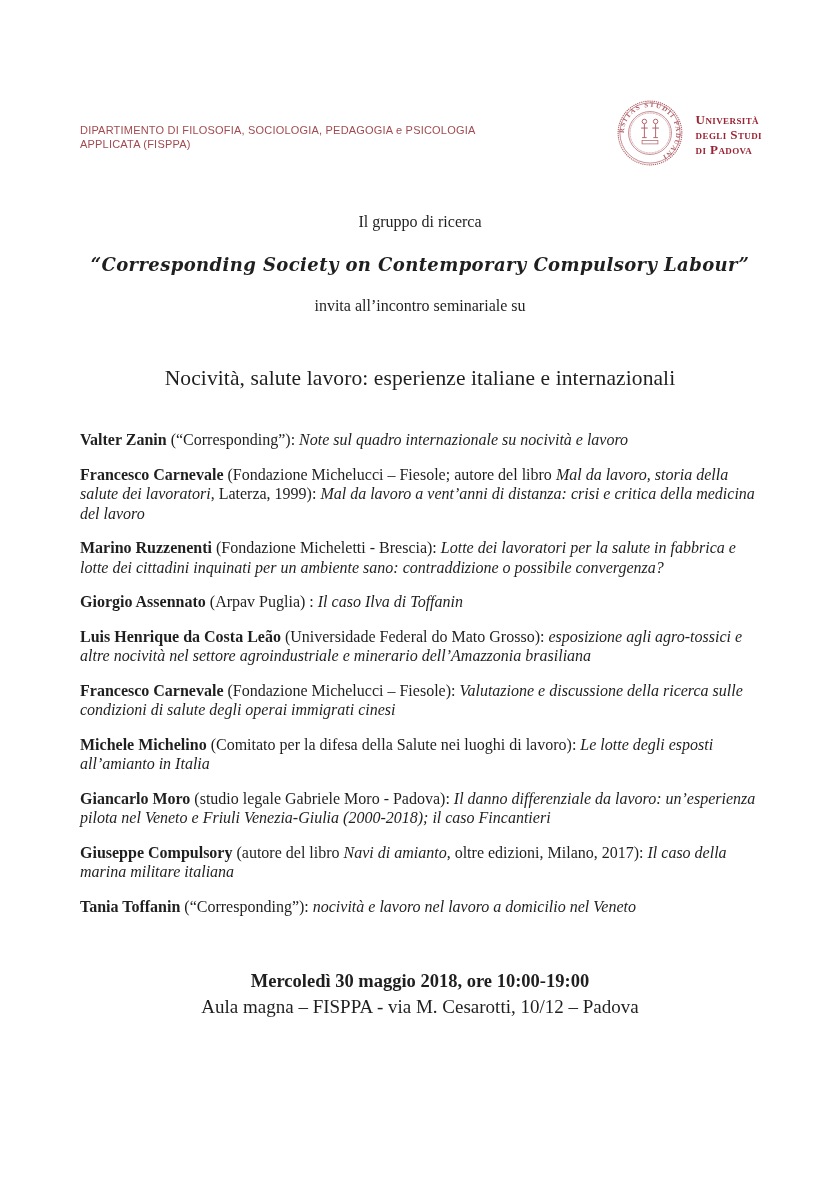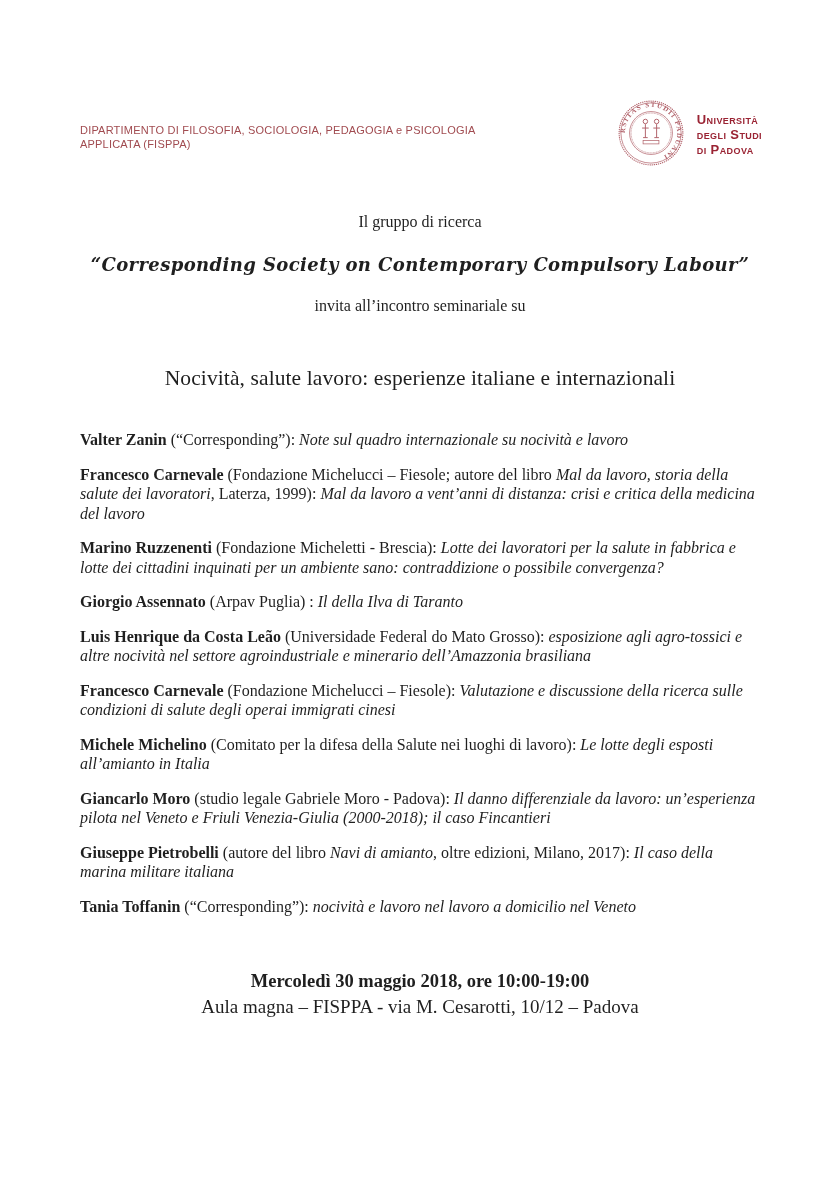--- a/index.html
+++ b/index.html
@@ -32,21 +32,21 @@
     letter-spacing:.2px;
   }
   .logo{display:flex;align-items:center;gap:13px;}
   .seal{
     width:66px;height:66px;
     color:var(--seal,#b06066);
     flex:0 0 auto;
   }
   .wordmark{
     color:var(--university-wordmark,#9a2333);
-    font-family:Liberation Sans, sans-serif;
+    font-family:Liberation Serif, serif;
     font-variant:small-caps;
     font-weight:bold;
     font-size:13px;
     line-height:15px;
     letter-spacing:.4px;
     padding-top:2px;
   }
   
   .intro{text-align:center;margin:46px 80px 0 80px;}
   .intro p{margin:0;}
@@ -129,26 +129,26 @@
     <p class="society">“Corresponding Society on Contemporary Compulsory Labour”</p>
     <p class="intro-line">invita all’incontro seminariale su</p>
   </section>
 
   <h1 class="title">Nocività, salute lavoro: esperienze italiane e internazionali</h1>
 
   <section class="speakers" id="speakers">
       <p class="speaker"><span class="seg-bold">Valter Zanin</span><span class="seg-regular"> (“Corresponding”): </span><span class="seg-italic">Note sul quadro internazionale su nocività e lavoro</span></p>
       <p class="speaker"><span class="seg-bold">Francesco Carnevale</span><span class="seg-regular"> (Fondazione Michelucci – Fiesole; autore del libro </span><span class="seg-italic">Mal da lavoro, storia della salute dei lavoratori</span><span class="seg-regular">, Laterza, 1999): </span><span class="seg-italic">Mal da lavoro a vent’anni di distanza: crisi e critica della medicina del lavoro</span></p>
       <p class="speaker"><span class="seg-bold">Marino Ruzzenenti</span><span class="seg-regular"> (Fondazione Micheletti - Brescia): </span><span class="seg-italic">Lotte dei lavoratori per la salute in fabbrica e lotte dei cittadini inquinati per un ambiente sano: contraddizione o possibile convergenza?</span></p>
-      <p class="speaker"><span class="seg-bold">Giorgio Assennato</span><span class="seg-regular"> (Arpav Puglia) : </span><span class="seg-italic">Il della Ilva di Taranto</span></p>
+      <p class="speaker"><span class="seg-bold">Giorgio Assennato</span><span class="seg-regular"> (Arpav Puglia) : </span><span class="seg-italic">Il caso Ilva di Toffanin</span></p>
       <p class="speaker"><span class="seg-bold">Luis Henrique da Costa Leão</span><span class="seg-regular"> (Universidade Federal do Mato Grosso): </span><span class="seg-italic">esposizione agli agro-tossici e altre nocività nel settore agroindustriale e minerario dell’Amazzonia brasiliana</span></p>
       <p class="speaker"><span class="seg-bold">Francesco Carnevale</span><span class="seg-regular"> (Fondazione Michelucci – Fiesole): </span><span class="seg-italic">Valutazione e discussione della ricerca sulle condizioni di salute degli operai immigrati cinesi</span></p>
       <p class="speaker"><span class="seg-bold">Michele Michelino</span><span class="seg-regular"> (Comitato per la difesa della Salute nei luoghi di lavoro): </span><span class="seg-italic">Le lotte degli esposti all’amianto in Italia</span></p>
       <p class="speaker"><span class="seg-bold">Giancarlo Moro</span><span class="seg-regular"> (studio legale Gabriele Moro - Padova): </span><span class="seg-italic">Il danno differenziale da lavoro: un’esperienza pilota nel Veneto e Friuli Venezia-Giulia (2000-2018); il caso Fincantieri</span></p>
-      <p class="speaker"><span class="seg-bold">Giuseppe Pietrobelli</span><span class="seg-regular"> (autore del libro </span><span class="seg-italic">Navi di amianto</span><span class="seg-regular">, oltre edizioni, Milano, 2017): </span><span class="seg-italic">Il caso della marina militare italiana</span></p>
+      <p class="speaker"><span class="seg-bold">Giuseppe Compulsory</span><span class="seg-regular"> (autore del libro </span><span class="seg-italic">Navi di amianto</span><span class="seg-regular">, oltre edizioni, Milano, 2017): </span><span class="seg-italic">Il caso della marina militare italiana</span></p>
       <p class="speaker"><span class="seg-bold">Tania Toffanin</span><span class="seg-regular"> (“Corresponding”): </span><span class="seg-italic">nocività e lavoro nel lavoro a domicilio nel Veneto</span></p>
     </section>
 
   <footer class="footer">
     <p class="when">Mercoledì 30 maggio 2018, ore 10:00-19:00</p>
     <p class="where">Aula magna – FISPPA - via M. Cesarotti, 10/12 – Padova</p>
   </footer>
 
 </div>
 

